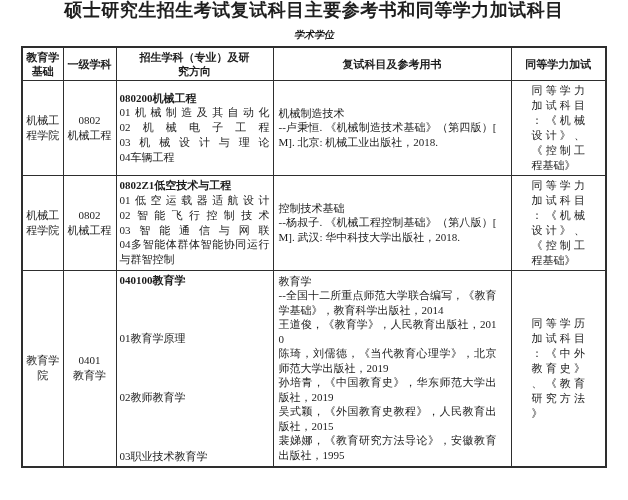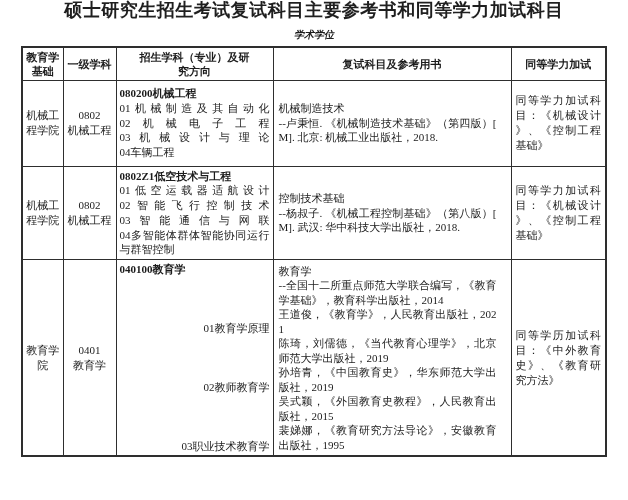--- a/index.html
+++ b/index.html
@@ -61,25 +61,25 @@
   thead tr { height: 33px; }
   tr.row-a { height: 86px; }
   tr.row-b { height: 90px; }
   tr.row-c { height: 196px; }
   td.c1 { text-align: center; line-height: 15px; padding: 0 1px; margin-left: 16px; }
   td.c2 { text-align: center; line-height: 15px; }
   td.c3 { padding: 2px 3px; line-height: 14.8px; text-align: left; }
   td.c3 .major { font-weight: bold; text-align: left; }
   td.c3 .dirs div { text-align: justify; text-align-last: justify; }
   td.c3 .dirs div:last-child { text-align-last: auto; }
-  td.c3 .dirs.plain div { text-align: right; text-align-last: auto; margin-top: 44px; }
+  td.c3 .dirs.plain div { text-align: left; text-align-last: auto; margin-top: 44px; }
   td.c4 { padding: 2px 14px 2px 5px; line-height: 14.5px; text-align: justify; }
   td.c4 .subject { text-align: left; }
   td.c4 .refs div { text-align: justify; }
-  td.c5 { padding: 2px 4px; line-height: 15px; text-align: justify; }
+  td.c5 { padding: 2px 20px; line-height: 15px; text-align: justify; }
 </style>
 </head>
 <body>
 
 <div class="page">
   <div class="doc-title">硕士研究生招生考试复试科目主要参考书和同等学力加试科目</div>
   <div class="section-label">学术学位</div>
 
   <table class="main">
     <colgroup>
@@ -156,21 +156,21 @@
           <div class="dirs plain">
               <div>01教育学原理</div>
               <div>02教师教育学</div>
               <div>03职业技术教育学</div>
             </div>
         </td>
         <td class="c4">
           <div class="subject">教育学</div>
           <div class="refs">
               <div>--全国十二所重点师范大学联合编写，《教育学基础》，教育科学出版社，2014</div>
-              <div>王道俊，《教育学》，人民教育出版社，2021</div>
+              <div>王道俊，《教育学》，人民教育出版社，2010</div>
               <div>陈琦，刘儒德，《当代教育心理学》，北京师范大学出版社，2019</div>
               <div>孙培青，《中国教育史》，华东师范大学出版社，2019</div>
               <div>吴式颖，《外国教育史教程》，人民教育出版社，2015</div>
               <div>裴娣娜，《教育研究方法导论》，安徽教育出版社，1995</div>
             </div>
         </td>
         <td class="c5">同等学历加试科目：《中外教育史》、《教育研究方法》</td>
       </tr>
     </tbody>
   </table>

